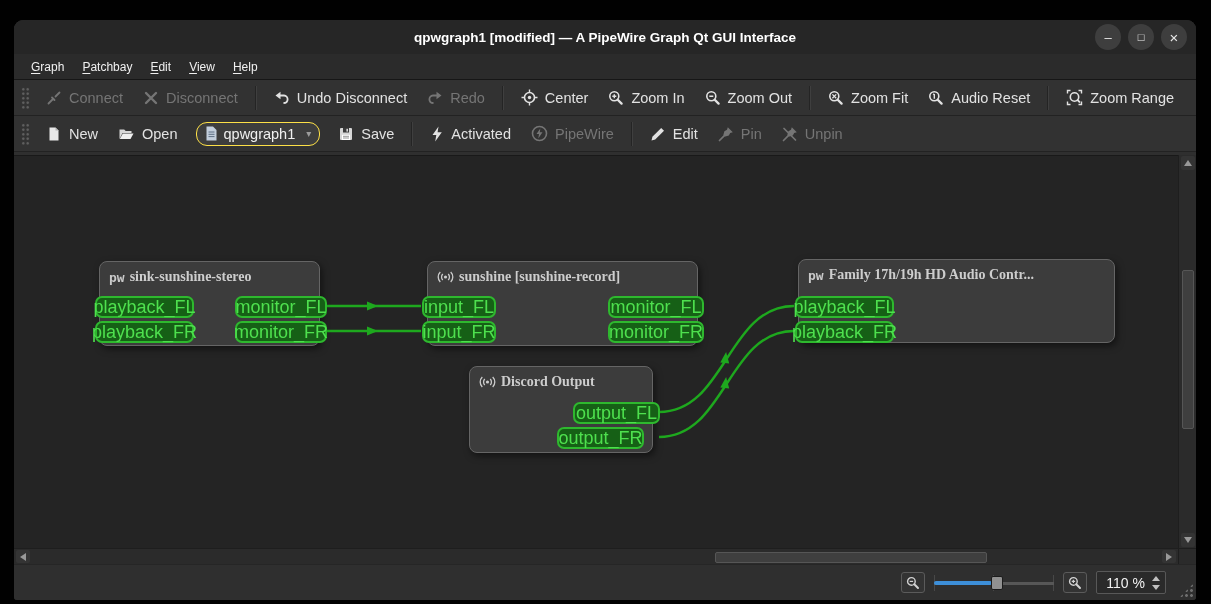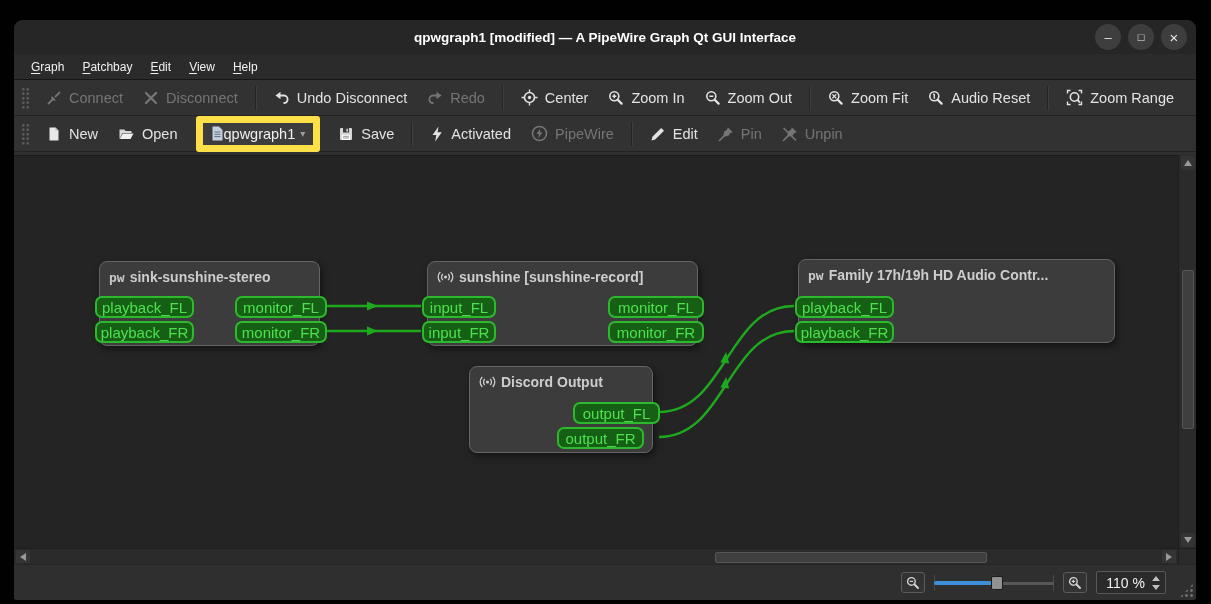--- a/index.html
+++ b/index.html
@@ -31,37 +31,37 @@
   .grip { width:9px; height:22px; margin:0 6px 0 3px;
     background-image:radial-gradient(circle,#626262 1px,transparent 1.4px);
     background-size:4.5px 4.5px; }
   .tsep { width:0; height:24px; border-left:1px solid #242424;
     border-right:1px solid #3f3f3f; margin:0 7px; }
   .tbtn { display:flex; align-items:center; gap:7px; padding:5px 10px;
     color:#e2e2e2; font-size:14.5px; white-space:nowrap; }
   .tbtn.disabled { color:#757575; }
   .ticon { display:flex; }
   svg { display:block; }
-  .combo { display:flex; align-items:center; background:#3d3d3d;
-    border:7px solid #fde047; border-radius:3px; padding:3px 8px; margin:0 8px;
+  .combo { display:flex; align-items:center; gap:6px; background:#3d3d3d;
+    border:1px solid #fde047; border-radius:11px; padding:3px 8px; margin:0 8px;
     color:#f0f0f0; font-size:14.5px; }
   .combo .arrow { color:#9c9c9c; font-size:10px; margin-left:5px; }
   
   .canvas { position:absolute; left:0; top:135px; width:1164px; height:393px;
     background:#242424; border-top:1px solid #191919; overflow:hidden; }
   .wires { position:absolute; left:0; top:0; z-index:0; pointer-events:none; }
   .node { position:absolute; z-index:1; background:#3c3c3c;
     border:1px solid #656565; border-radius:8px;
     box-shadow:2px 3px 7px rgba(0,0,0,0.5); }
   .node-head { display:flex; align-items:center; gap:5px; padding:7px 10px 0 9px; }
-  .node-title { color:#cdcdcd; font-weight:bold; font-size:14px; white-space:nowrap; }
+  .node-title { color:#cdcdcd; font-weight:bold; font-size:14px; white-space:nowrap;font-family:Liberation Serif, serif; }
   .pwico { color:#c9c9c9; font-family:"DejaVu Sans Mono",monospace;
     font-weight:bold; font-size:13px; line-height:1; }
   .port { position:absolute; height:22px; border:2px solid #2eb82e;
-    background:#166016; color:#4ee04e; border-radius:7px; font-size:15px;
+    background:#166016; color:#4ee04e; border-radius:7px; font-size:18px;
     display:flex; align-items:center; justify-content:center; white-space:nowrap;
     z-index:2; }
   
   .vscroll { position:absolute; left:1164px; top:135px; width:18px; height:393px;
     background:#2b2b2b; border-left:1px solid #1e1e1e; }
   .hscroll { position:absolute; left:0; top:528px; width:1164px; height:16px;
     background:#2b2b2b; border-top:1px solid #1e1e1e; }
   .scorner { position:absolute; left:1164px; top:528px; width:18px; height:16px;
     background:#2b2b2b; border-top:1px solid #1e1e1e; border-left:1px solid #1e1e1e; }
   .sbtn { position:absolute; display:flex; align-items:center; justify-content:center;

